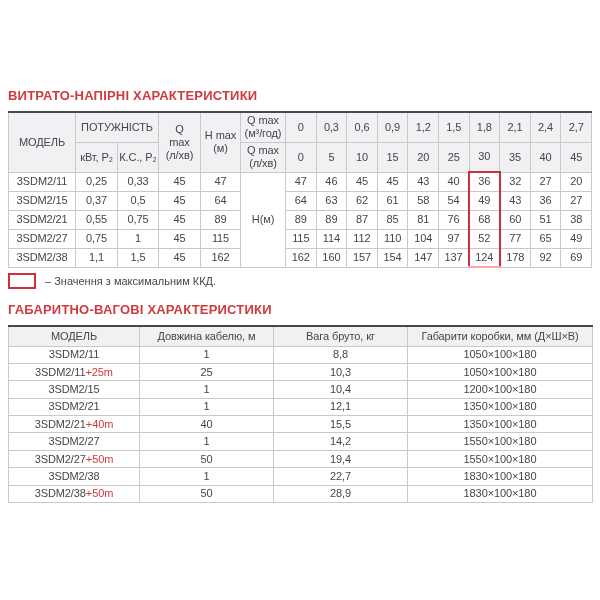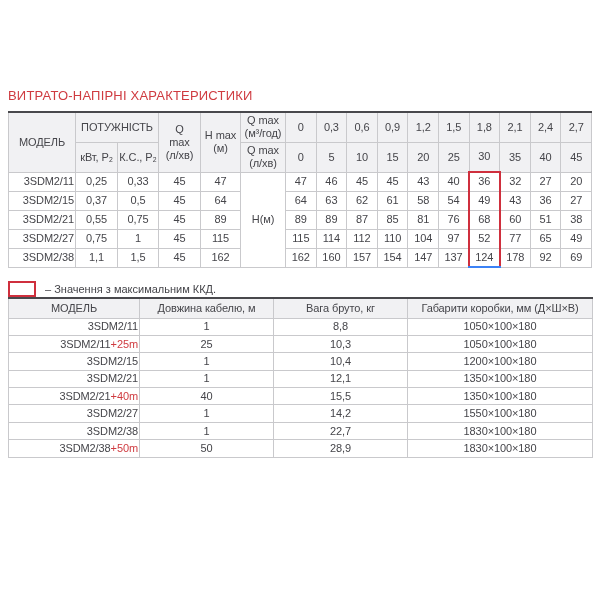--- a/index.html
+++ b/index.html
@@ -13,21 +13,21 @@
   }
   .page {
     position: absolute;
     top: 88px;
     left: 8px;
     width: 584px;
   }
   .sec-title {
     color: #cf3b40;
     font-size: 13px;
-    font-weight: normal;
+    font-weight: bold;
     letter-spacing: 0.2px;
     margin: 0 0 8px 0;
     line-height: 15px;
   }
   table {
     border-collapse: collapse;
     table-layout: fixed;
     width: 584px;
     color: #45454a;
     border: 1px solid #c9c9cc;
@@ -43,29 +43,29 @@
     letter-spacing: -0.1px;
     padding: 0 1px;
     overflow: hidden;
   }
   thead th { background: #f1f1f3; }
   .t1 thead tr { height: 30px; }
   .t1 tbody tr { height: 19px; }
   .t2 thead tr { height: 20px; }
   .t2 tbody tr { height: 17.4px; }
   td.model {
-    text-align: right;
+    text-align: center;
   }
   .pre { white-space: pre-line; }
   .red { color: #cf3b40; }
   .hl { border-left: 2px solid #cf2f3d; border-right: 2px solid #cf2f3d; }
   .hl-top { border-top: 2px solid #cf2f3d; }
-  .hl-bot { border-bottom: 2px solid #3b82f6; }
+  .hl-bot { border-bottom: 2px solid #fca5a5; }
   .legend {
-    margin-top: 12px;
+    margin-top: 4px;
     display: flex;
     align-items: center;
     height: 17px;
     font-size: 11px;
     color: #45454a;
   }
   .legend-box {
     display: inline-block;
     width: 24px;
     height: 12px;
@@ -219,20 +219,21 @@
           <td>69</td>
         </tr>
       </tbody>
   </table>
 
   <div class="legend">
     <span class="legend-box"></span>
     <span>– Значення з максимальним ККД.</span>
   </div>
 
+  <h2 class="sec-title sec2-title">ГАБАРИТНО-ВАГОВІ ХАРАКТЕРИСТИКИ</h2>
 
   <table class="t2">
     <colgroup>
       <col style="width:131px">
         <col style="width:134px">
         <col style="width:134px">
         <col style="width:185px">
     </colgroup>
     <thead>
       <tr>
@@ -273,20 +274,26 @@
           <td>15,5</td>
           <td>1350×100×180</td>
         </tr>
         <tr>
           <td class="model"><span>3SDM2/27</span></td>
           <td>1</td>
           <td>14,2</td>
           <td>1550×100×180</td>
         </tr>
         <tr>
+          <td class="model"><span>3SDM2/27</span><span class="red">+50m</span></td>
+          <td>50</td>
+          <td>19,4</td>
+          <td>1550×100×180</td>
+        </tr>
+        <tr>
           <td class="model"><span>3SDM2/38</span></td>
           <td>1</td>
           <td>22,7</td>
           <td>1830×100×180</td>
         </tr>
         <tr>
           <td class="model"><span>3SDM2/38</span><span class="red">+50m</span></td>
           <td>50</td>
           <td>28,9</td>
           <td>1830×100×180</td>

